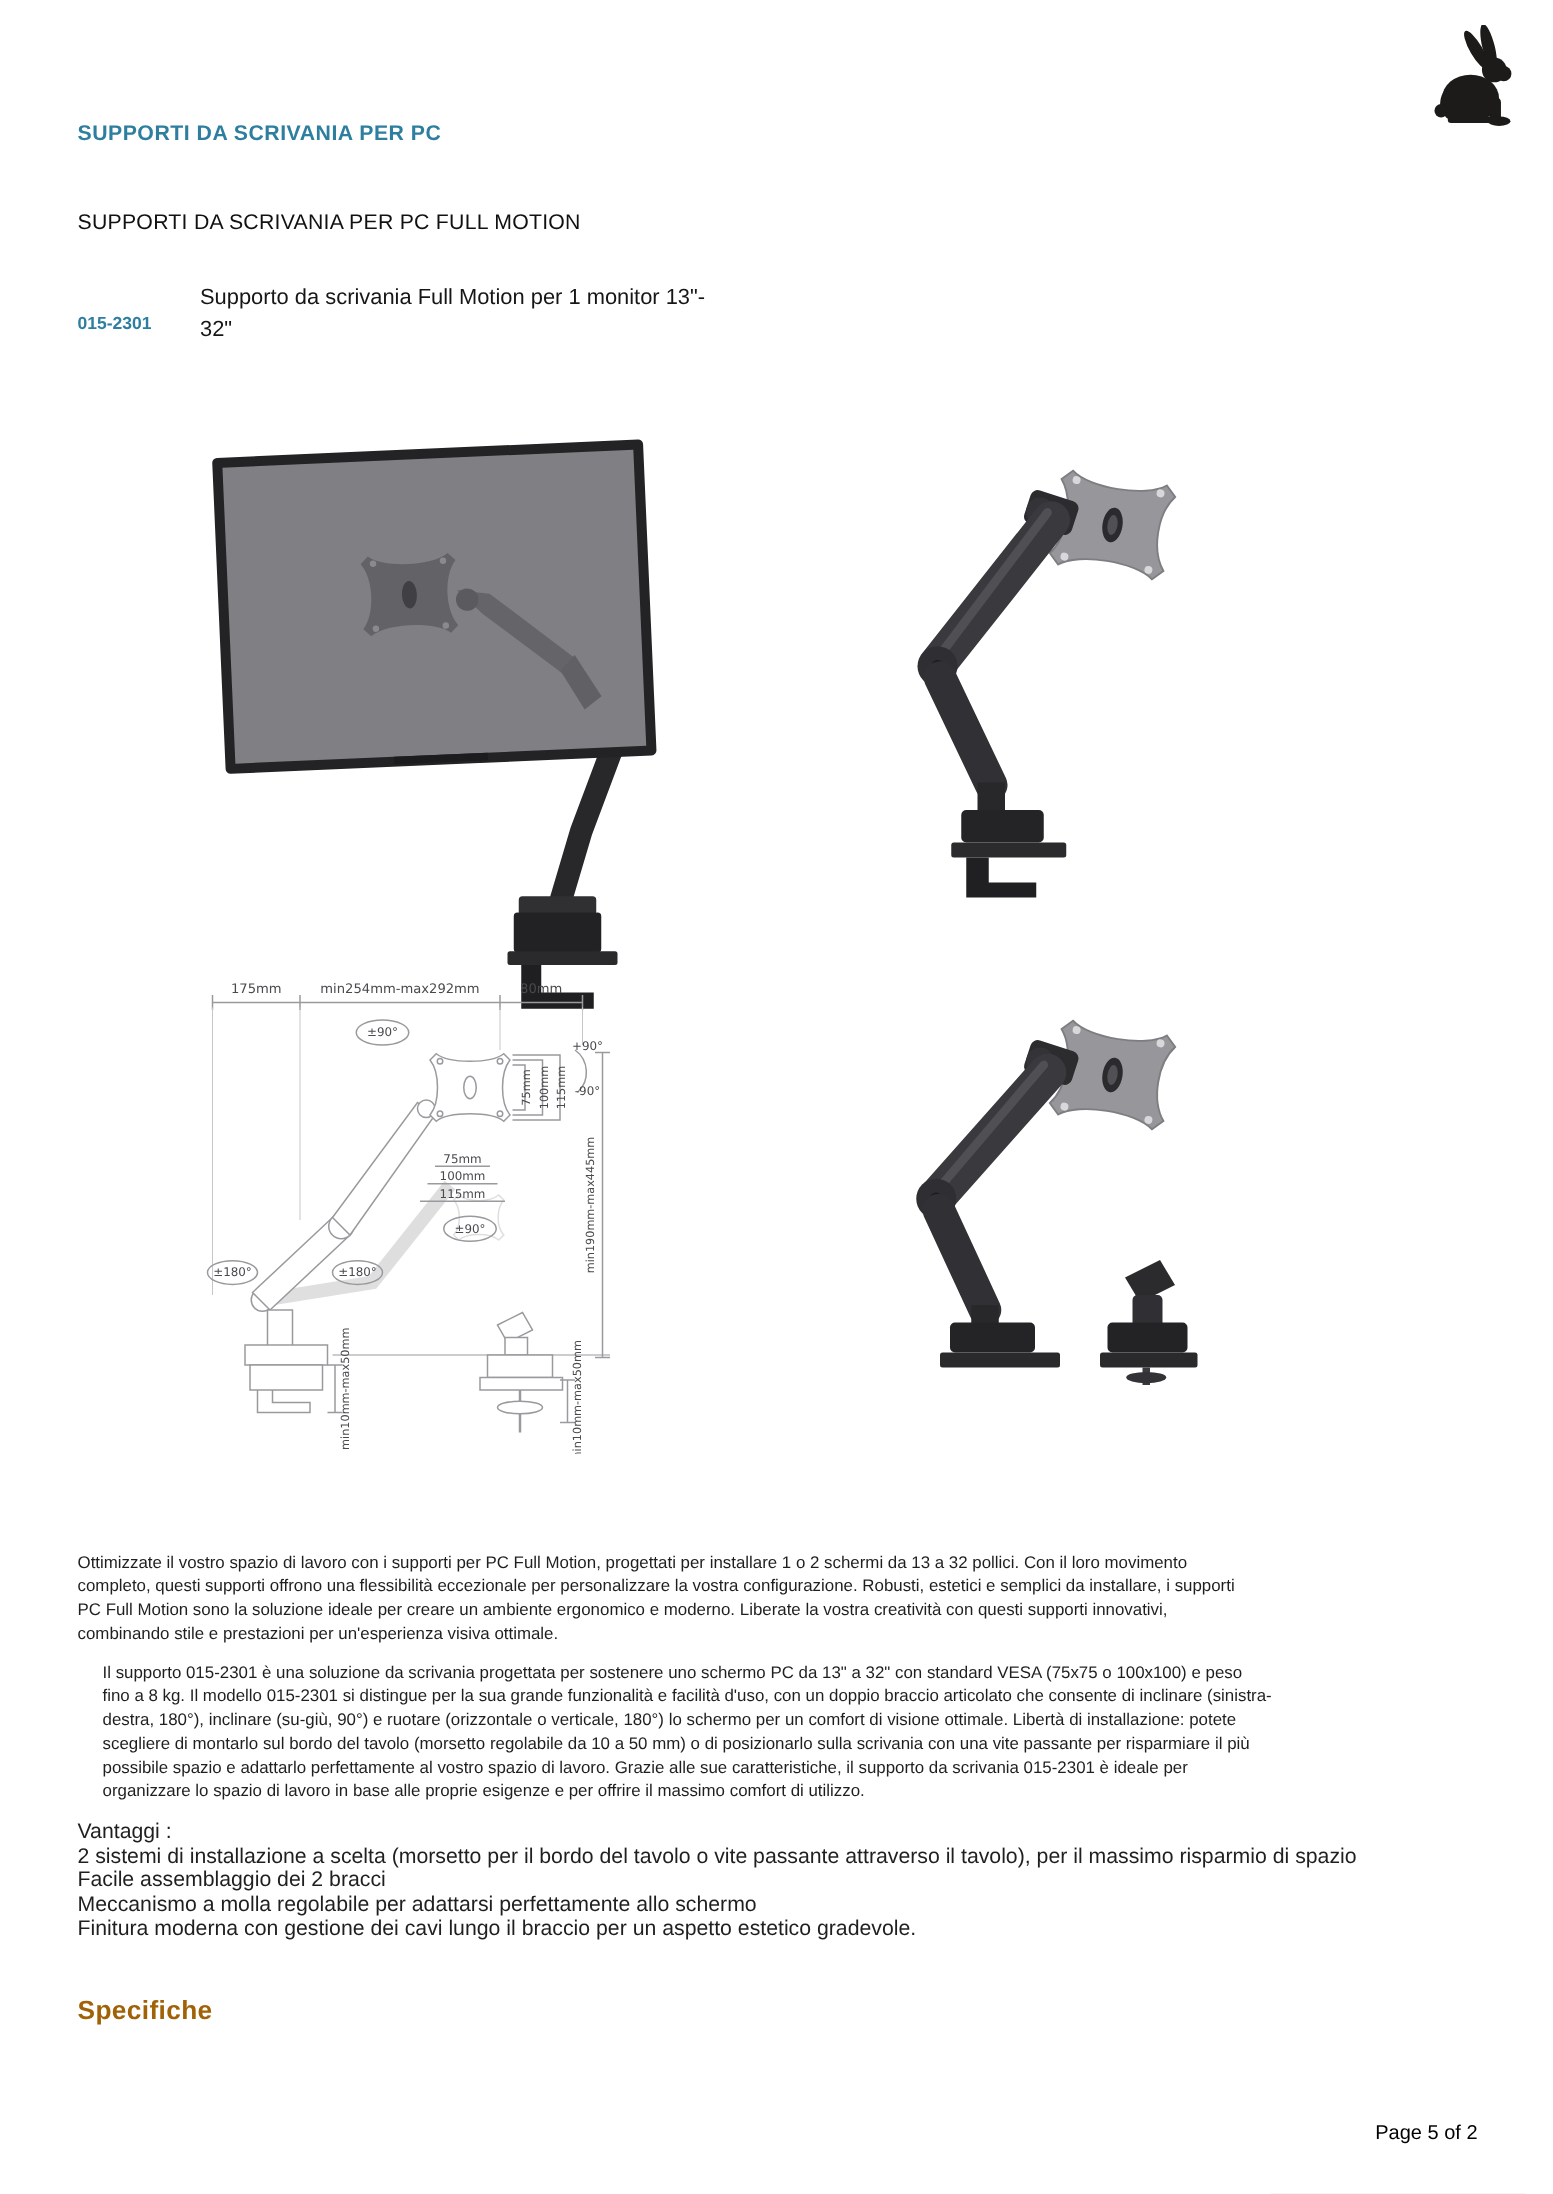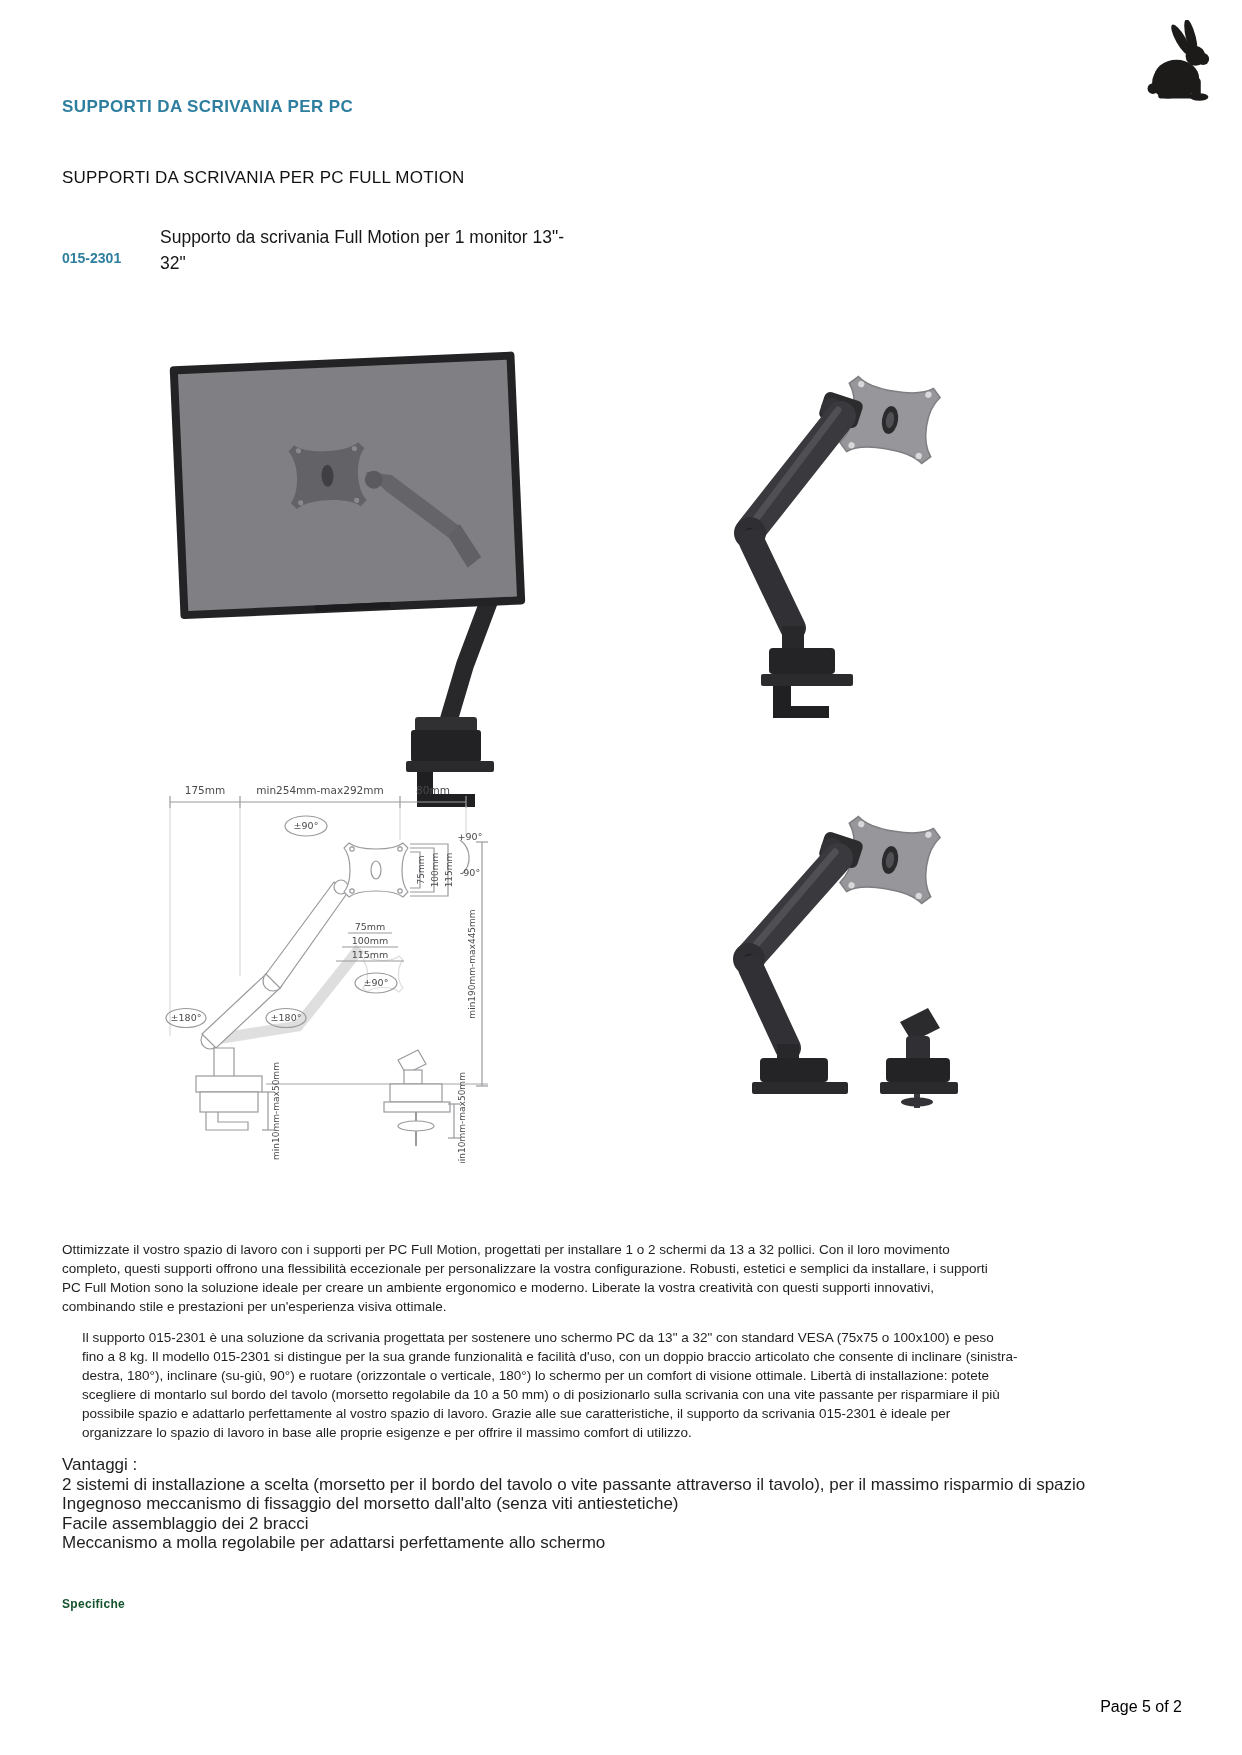--- a/index.html
+++ b/index.html
@@ -23,22 +23,22 @@
     line-height:26px;color:#161616;white-space:pre-line;
   }
   .figure{position:absolute;}
   .para{
     position:absolute;left:62px;width:1125px;font-size:13.5px;line-height:19px;
     color:#1f1f1f;white-space:pre-line;
   }
   .advantages{position:absolute;left:62px;top:1455px;width:1125px;font-size:17px;line-height:19.5px;color:#1f1f1f;}
   .advantages .adv-line{display:block;}
   .specs-heading{
-    position:absolute;left:62px;top:1597px;font-size:12px;font-weight:bold;
-    letter-spacing:.3px;color:#14532d;
+    position:absolute;left:62px;top:1597px;font-size:21px;font-weight:bold;
+    letter-spacing:.3px;color:#a16207;
   }
   .page-footer{
     position:absolute;right:60px;top:1698px;font-size:16px;color:#000;
   }
   svg text{font-family:"DejaVu Sans",sans-serif;fill:#4a4a4e;}
   .dimtxt{font-size:10.5px;}
   .smtxt{font-size:9.5px;}
   .vtxt{font-size:9px;}
 </style>
 </head>
@@ -257,22 +257,22 @@
   <div class="para" style="top:1328px;margin-left:20px;">Il supporto 015-2301 è una soluzione da scrivania progettata per sostenere uno schermo PC da 13" a 32" con standard VESA (75x75 o 100x100) e peso
 fino a 8 kg. Il modello 015-2301 si distingue per la sua grande funzionalità e facilità d'uso, con un doppio braccio articolato che consente di inclinare (sinistra-
 destra, 180°), inclinare (su-giù, 90°) e ruotare (orizzontale o verticale, 180°) lo schermo per un comfort di visione ottimale. Libertà di installazione: potete
 scegliere di montarlo sul bordo del tavolo (morsetto regolabile da 10 a 50 mm) o di posizionarlo sulla scrivania con una vite passante per risparmiare il più
 possibile spazio e adattarlo perfettamente al vostro spazio di lavoro. Grazie alle sue caratteristiche, il supporto da scrivania 015-2301 è ideale per
 organizzare lo spazio di lavoro in base alle proprie esigenze e per offrire il massimo comfort di utilizzo.</div>
 
   <div class="advantages">
     <span class="adv-line">Vantaggi :</span>
     <span class="adv-line">2 sistemi di installazione a scelta (morsetto per il bordo del tavolo o vite passante attraverso il tavolo), per il massimo risparmio di spazio</span>
-    <span class="adv-line">Ingegnoso meccanismo di fissaggio del morsetto dall'alto (senza viti antiestetiche)</span>
     <span class="adv-line">Facile assemblaggio dei 2 bracci</span>
     <span class="adv-line">Meccanismo a molla regolabile per adattarsi perfettamente allo schermo</span>
+    <span class="adv-line">Finitura moderna con gestione dei cavi lungo il braccio per un aspetto estetico gradevole.</span>
   </div>
 
   <div class="specs-heading">Specifiche</div>
 
   <div class="page-footer">Page 5 of 2</div>
 
 </div>
 
 </body></html>

